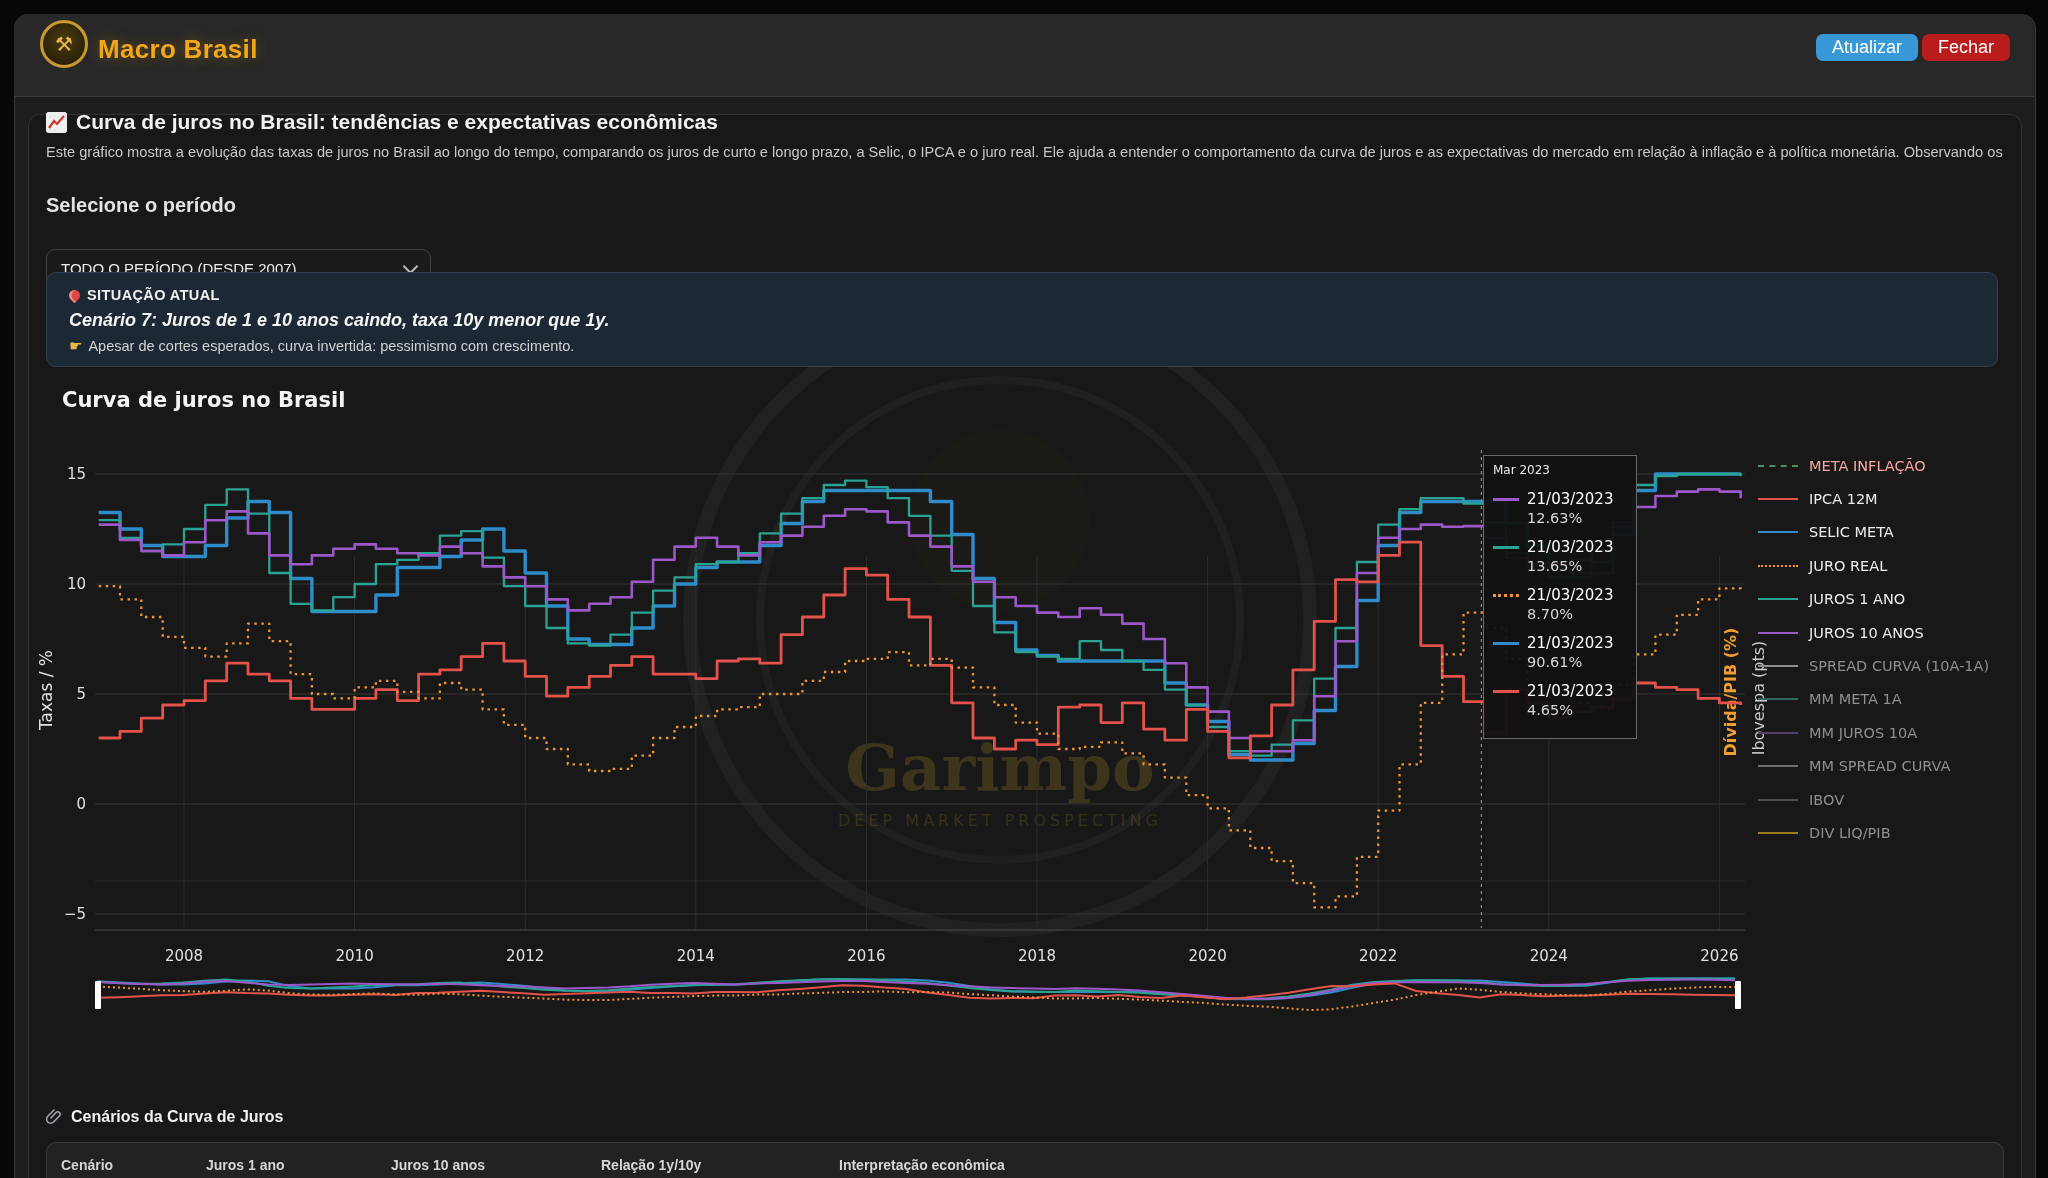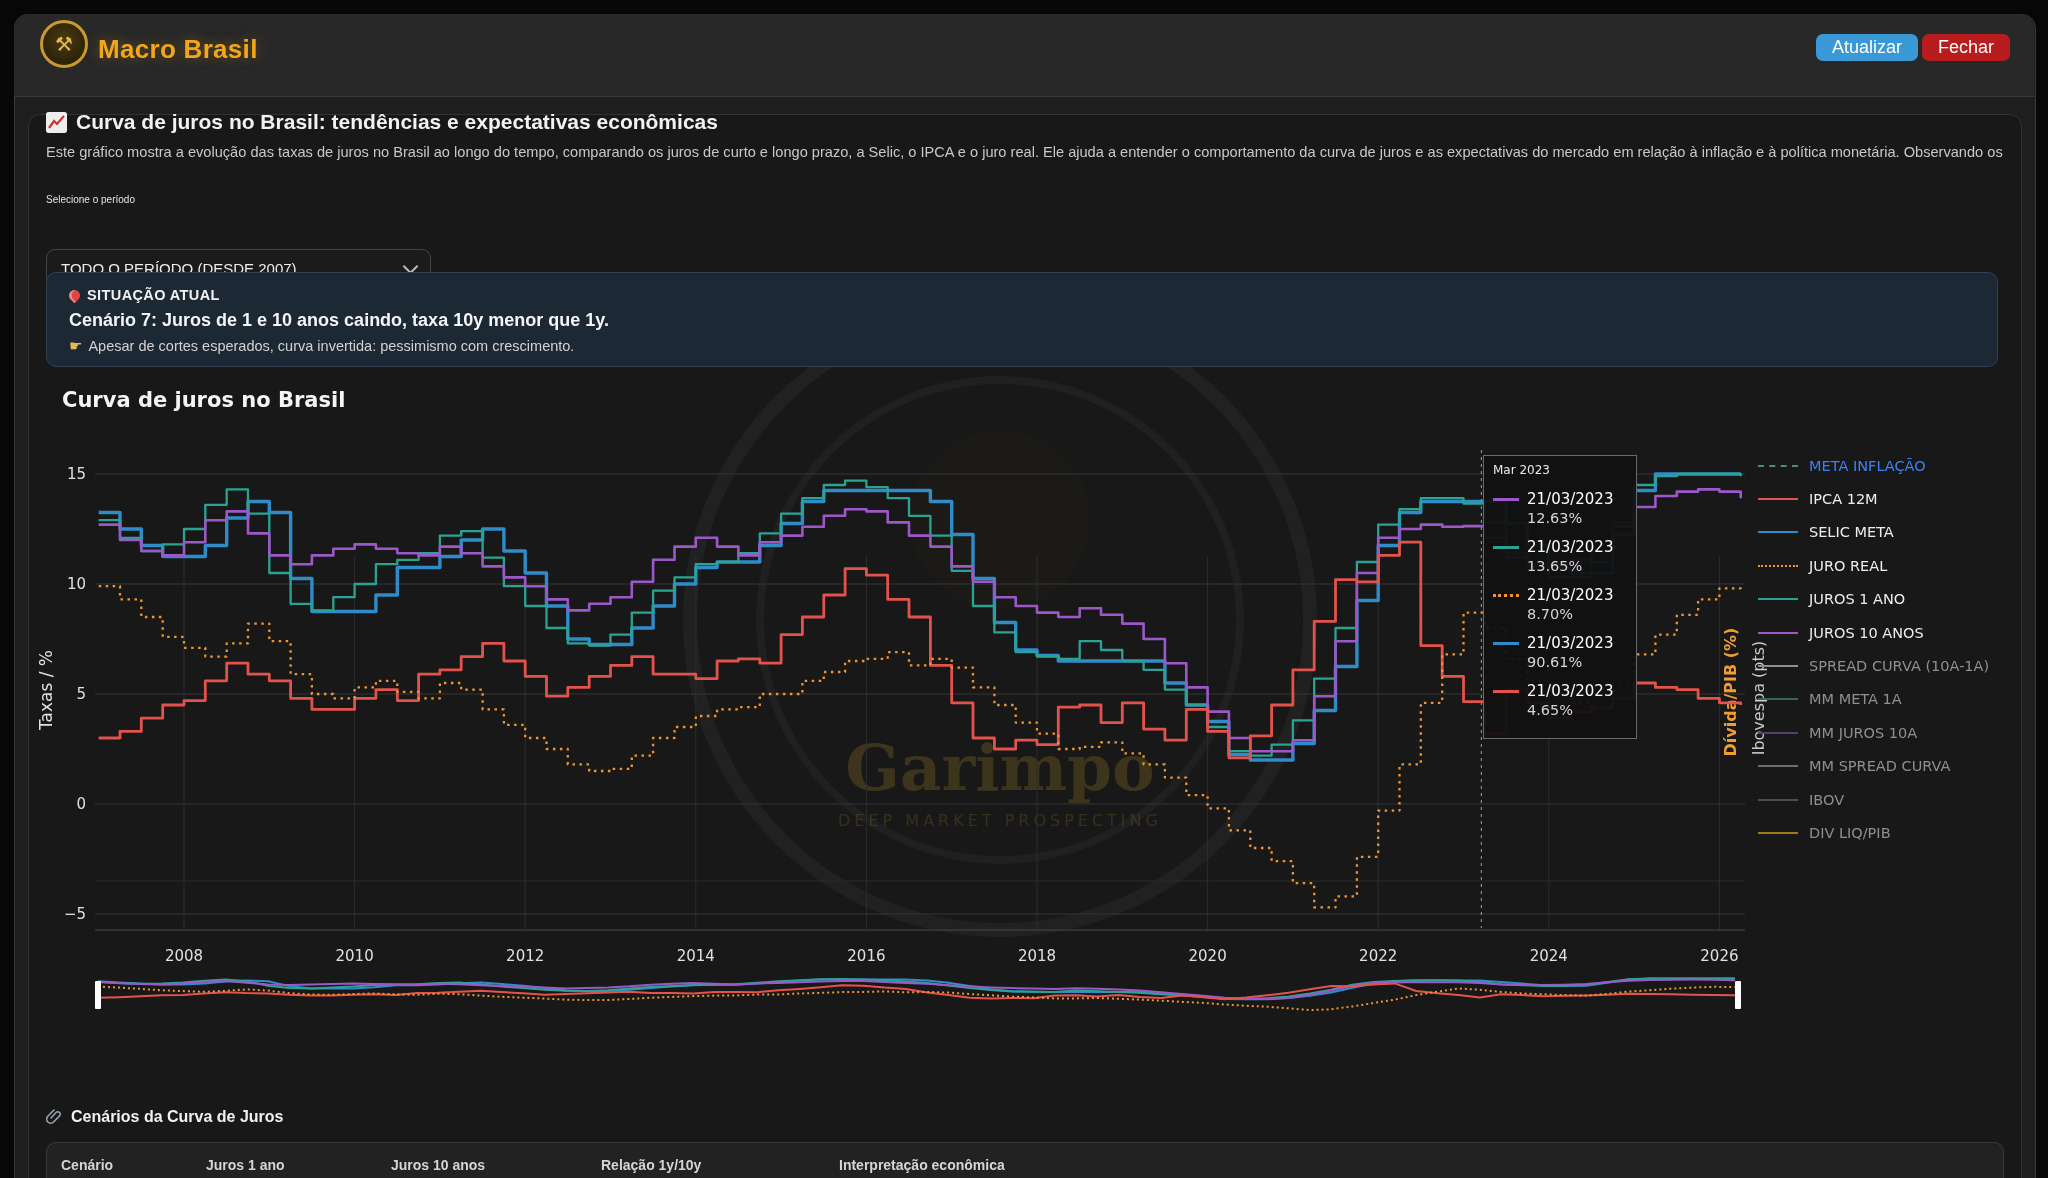--- a/index.html
+++ b/index.html
@@ -21,32 +21,32 @@
        font-family:"Liberation Sans",sans-serif;font-size:18px;padding:0 16px;cursor:pointer;}
   .btn-refresh{left:1816px;background:#3899d6;}
   .btn-close{left:1922px;background:#b91c1c;}
   
   .panel{position:absolute;left:28px;top:114px;width:1992px;height:1120px;
          background:#181818;border:1px solid #333;border-radius:12px;}
   .page-title{position:absolute;left:46px;top:110px;font-size:21px;font-weight:bold;color:#f2f2f2;
               display:flex;align-items:center;gap:9px;}
   .chart-ico{width:21px;height:21px;background:#eee;border-radius:3px;display:inline-block;}
   .desc{position:absolute;left:46px;top:142px;width:1960px;font-size:14.6px;line-height:21px;color:#c8c8c8;}
-  .select-label{position:absolute;left:46px;top:194px;font-size:10px;font-weight:normal;color:#e3e3e3;}
+  .select-label{position:absolute;left:46px;top:194px;font-size:20px;font-weight:bold;color:#e3e3e3;}
   .select{position:absolute;left:46px;top:216px;width:385px;height:38px;background:#1b1b1b;
           border:1px solid #434343;border-radius:9px;color:#ededed;font-size:15px;
           display:flex;align-items:center;padding:0 14px;box-sizing:border-box;cursor:pointer;margin-top:33px;}
   .select .chev{margin-left:auto;width:9px;height:9px;border-right:2px solid #bbb;border-bottom:2px solid #bbb;
                 transform:rotate(45deg);margin-top:-4px;}
   .status-box{position:absolute;left:46px;top:272px;width:1952px;height:95px;box-sizing:border-box;
               background:#1c2935;border:1px solid #2f4154;border-radius:10px;padding:14px 22px;}
   .status-head{font-size:14.5px;font-weight:bold;color:#f0f0f0;letter-spacing:.4px;display:flex;align-items:center;gap:7px;}
   .pin{display:inline-block;width:11px;height:11px;background:#e04545;border-radius:50% 50% 50% 0;
        transform:rotate(-45deg);box-shadow:inset 2px 2px 0 rgba(255,255,255,.35);}
-  .status-scenario{margin-top:7px;font-size:18px;font-weight:bold;color:#f5f5f5;}
+  .status-scenario{margin-top:7px;font-size:18px;font-weight:bold;color:#f5f5f5;font-style:italic;}
   .status-note{margin-top:6px;font-size:14.5px;color:#d2d2d2;}
   .status-note .hand{color:#e8b84b;margin-right:6px;font-size:15px;}
   .chart-title{position:absolute;left:62px;top:388px;font-size:21px;font-weight:bold;color:#f5f5f5;
                font-family:"DejaVu Sans",sans-serif;}
   
   #mainChart{position:absolute;left:0;top:340px;width:2048px;height:700px;}
   #miniChart{position:absolute;left:95px;top:975px;width:1646px;height:40px;}
   .mini-handle{position:absolute;top:981px;width:6px;height:28px;background:#fff;border-radius:1px;cursor:ew-resize;}
   .legend{position:absolute;left:1758px;top:449px;list-style:none;margin:0;padding:0;width:280px;}
   .legend li{height:33.4px;display:flex;align-items:center;gap:11px;cursor:pointer;
@@ -166,21 +166,21 @@
       <polyline points="3.0,6.8 24.3,8.1 45.5,9.0 66.8,8.6 88.0,7.4 109.3,5.7 130.6,4.5 151.8,6.3 173.1,10.7 194.3,12.9 215.6,13.4 236.9,12.4 258.1,11.5 279.4,10.0 300.6,9.7 321.9,9.2 343.2,7.9 364.4,7.6 385.7,9.5 406.9,11.6 428.2,13.1 449.5,14.7 470.7,15.8 492.0,16.0 513.2,15.2 534.5,13.5 555.8,11.9 577.0,11.0 598.3,10.0 619.5,9.8 640.8,9.2 662.1,7.8 683.3,6.3 704.6,5.2 725.8,4.2 747.1,3.9 768.4,4.4 789.6,5.2 810.9,6.5 832.1,7.9 853.4,10.5 874.6,13.1 895.9,15.0 917.2,16.4 938.4,16.8 959.7,16.9 980.9,15.6 1002.2,16.3 1023.5,17.1 1044.7,17.7 1066.0,19.2 1087.2,20.3 1108.5,21.9 1129.8,23.7 1151.0,24.0 1172.3,23.2 1193.5,21.4 1214.8,18.4 1236.1,14.7 1257.3,9.8 1278.6,7.1 1299.8,6.0 1321.1,5.2 1342.4,5.2 1363.6,5.6 1384.9,7.0 1406.1,9.2 1427.4,10.2 1448.7,11.0 1469.9,11.0 1491.2,9.8 1512.4,7.0 1533.7,4.2 1555.0,3.6 1576.2,3.4 1597.5,3.4 1618.7,3.4 1640.0,3.6" fill="none" stroke="#2ba393" stroke-width="2"></polyline>
       <polyline points="3.0,7.1 24.3,8.2 45.5,9.0 66.8,9.4 88.0,8.4 109.3,6.8 130.6,6.1 151.8,7.8 173.1,9.4 194.3,10.0 215.6,9.4 236.9,8.9 258.1,8.6 279.4,8.9 300.6,9.2 321.9,9.4 343.2,8.7 364.4,9.2 385.7,10.2 406.9,11.0 428.2,11.6 449.5,12.6 470.7,13.4 492.0,12.9 513.2,12.4 534.5,11.3 555.8,9.7 577.0,8.7 598.3,8.1 619.5,8.7 640.8,9.4 662.1,8.4 683.3,7.9 704.6,7.3 725.8,6.5 747.1,6.0 768.4,6.1 789.6,7.0 810.9,7.9 832.1,8.7 853.4,10.2 874.6,11.3 895.9,12.4 917.2,13.1 938.4,13.5 959.7,13.9 980.9,13.2 1002.2,13.7 1023.5,14.4 1044.7,15.5 1066.0,17.2 1087.2,19.0 1108.5,20.8 1129.8,22.7 1151.0,23.7 1172.3,23.7 1193.5,22.9 1214.8,19.7 1236.1,15.6 1257.3,10.7 1278.6,8.1 1299.8,7.4 1321.1,7.1 1342.4,7.3 1363.6,7.2 1384.9,8.1 1406.1,9.5 1427.4,10.0 1448.7,10.0 1469.9,9.7 1491.2,9.0 1512.4,7.3 1533.7,5.8 1555.0,5.0 1576.2,4.7 1597.5,4.5 1618.7,4.7 1640.0,5.2" fill="none" stroke="#9c58c9" stroke-width="2"></polyline>
       <polyline points="3.0,22.7 24.3,22.2 45.5,21.3 66.8,20.3 88.0,20.0 109.3,18.5 130.6,17.2 151.8,18.1 173.1,18.5 194.3,19.8 215.6,20.6 236.9,20.6 258.1,19.8 279.4,19.2 300.6,20.0 321.9,18.1 343.2,17.7 364.4,16.8 385.7,15.8 406.9,17.1 428.2,18.2 449.5,19.7 470.7,19.0 492.0,18.2 513.2,17.4 534.5,16.8 555.8,18.1 577.0,18.1 598.3,18.4 619.5,17.1 640.8,16.9 662.1,17.2 683.3,15.2 704.6,13.9 725.8,12.3 747.1,10.3 768.4,10.8 789.6,12.6 810.9,13.9 832.1,17.4 853.4,20.1 874.6,22.7 895.9,23.5 917.2,22.9 938.4,23.2 959.7,20.5 980.9,20.3 1002.2,21.6 1023.5,20.1 1044.7,22.1 1066.0,22.9 1087.2,20.6 1108.5,22.2 1129.8,24.2 1151.0,22.6 1172.3,20.3 1193.5,17.7 1214.8,14.2 1236.1,11.1 1257.3,11.3 1278.6,9.4 1299.8,8.4 1321.1,16.0 1342.4,18.2 1363.6,20.1 1384.9,22.4 1406.1,19.2 1427.4,20.1 1448.7,21.3 1469.9,20.8 1491.2,20.5 1512.4,19.8 1533.7,18.7 1555.0,19.0 1576.2,19.2 1597.5,19.8 1618.7,20.1 1640.0,20.3" fill="none" stroke="#e4534b" stroke-width="2"></polyline>
       <polyline points="3.0,11.6 24.3,12.6 45.5,13.9 66.8,15.3 88.0,16.1 109.3,16.8 130.6,15.8 151.8,14.4 173.1,15.6 194.3,18.1 215.6,19.5 236.9,19.8 258.1,19.0 279.4,18.5 300.6,19.3 321.9,19.8 343.2,18.7 364.4,19.2 385.7,20.6 406.9,21.8 428.2,22.7 449.5,23.5 470.7,24.6 492.0,25.1 513.2,25.0 534.5,24.0 555.8,22.7 577.0,21.9 598.3,21.1 619.5,20.6 640.8,20.5 662.1,19.5 683.3,19.5 704.6,18.5 725.8,17.9 747.1,17.1 768.4,16.9 789.6,16.4 810.9,17.4 832.1,16.9 853.4,17.6 874.6,19.0 895.9,20.3 917.2,21.6 938.4,22.4 959.7,23.5 980.9,23.4 1002.2,23.0 1023.5,23.8 1044.7,24.6 1066.0,25.6 1087.2,26.9 1108.5,27.9 1129.8,29.5 1151.0,30.8 1172.3,31.7 1193.5,33.3 1214.8,35.1 1236.1,34.3 1257.3,31.4 1278.6,28.0 1299.8,24.6 1321.1,20.1 1342.4,16.6 1363.6,13.5 1384.9,14.7 1406.1,16.9 1427.4,18.5 1448.7,19.2 1469.9,20.1 1491.2,20.6 1512.4,18.9 1533.7,16.6 1555.0,15.2 1576.2,13.7 1597.5,12.6 1618.7,11.8 1640.0,12.1" fill="none" stroke="#ee9432" stroke-width="2" stroke-dasharray="2 3"></polyline>
     </svg>
   <div class="mini-handle" style="left:95px"></div>
   <div class="mini-handle" style="left:1735px"></div>
   <ul class="legend" id="legend">
       <li>
         <span class="sw" style="border-top-color: rgb(76, 143, 104); border-top-style: dashed;"></span>
-        <span style="color: #3b82f6;">META INFLAÇÃO</span>
+        <span style="color: #fca5a5;">META INFLAÇÃO</span>
       </li>
       <li>
         <span class="sw" style="border-top-color: rgb(228, 83, 75); border-top-style: solid;"></span>
         <span style="color: rgb(237, 237, 237);">IPCA 12M</span>
       </li>
       <li>
         <span class="sw" style="border-top-color: rgb(47, 140, 201); border-top-style: solid;"></span>
         <span style="color: rgb(237, 237, 237);">SELIC META</span>
       </li>
       <li>

